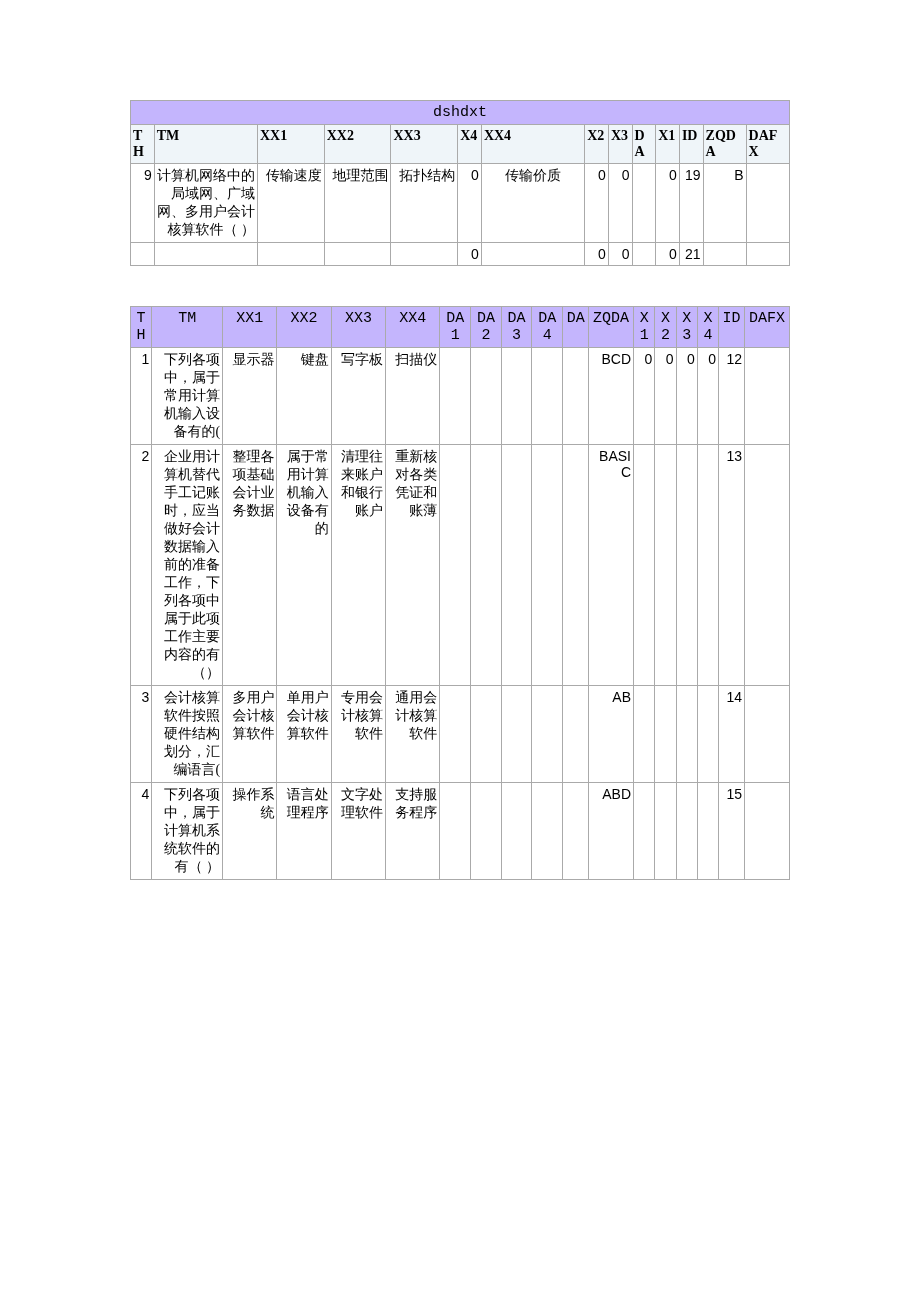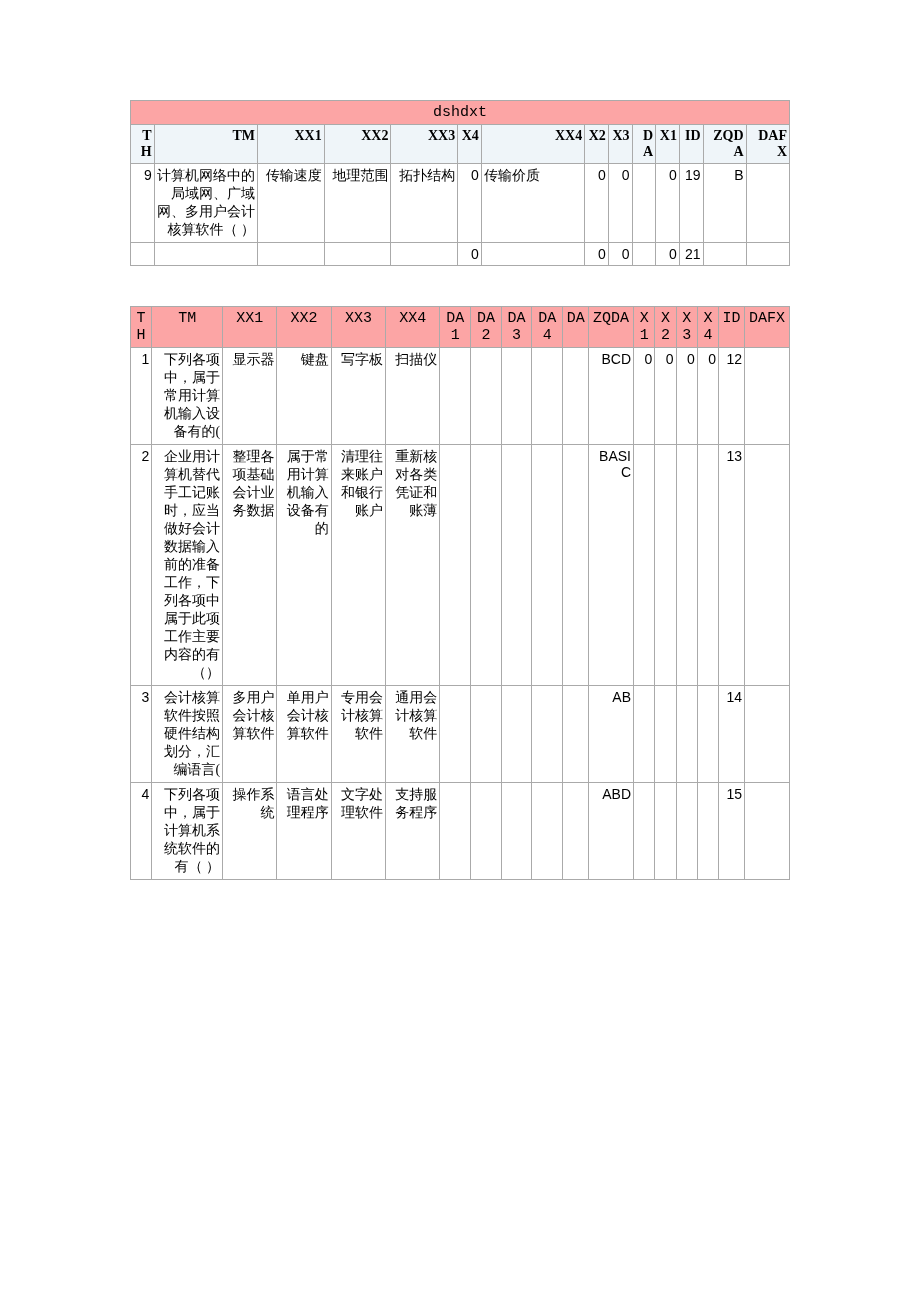--- a/index.html
+++ b/index.html
@@ -17,42 +17,42 @@
       margin-bottom: 40px;
     }
     th, td {
       border: 1px solid #aaa;
       padding: 3px 2px;
       vertical-align: top;
       word-wrap: break-word;
       overflow-wrap: break-word;
     }
     thead tr:first-child th {
-      background: #fca5a5;
+      background: #c4b5fd;
       text-align: center;
       font-weight: normal;
       font-family: Consolas, "Courier New", monospace;
       font-size: 15px;
     }
     thead tr:nth-child(2) th {
       background: #eff5f9;
-      text-align: right;
+      text-align: left;
       font-weight: bold;
     }
     td.num {
       text-align: right;
       vertical-align: top;
       font-family: Arial, sans-serif;
     }
     td.txt {
       text-align: right;
     }
     td.mono {
       font-family: "Courier New", monospace;
-      text-align: left;
+      text-align: center;
     }
     td.zqda {
       text-align: right;
       font-family: Arial, sans-serif;
     }
   </style>
 </head>
 <body>
 
 <table>

